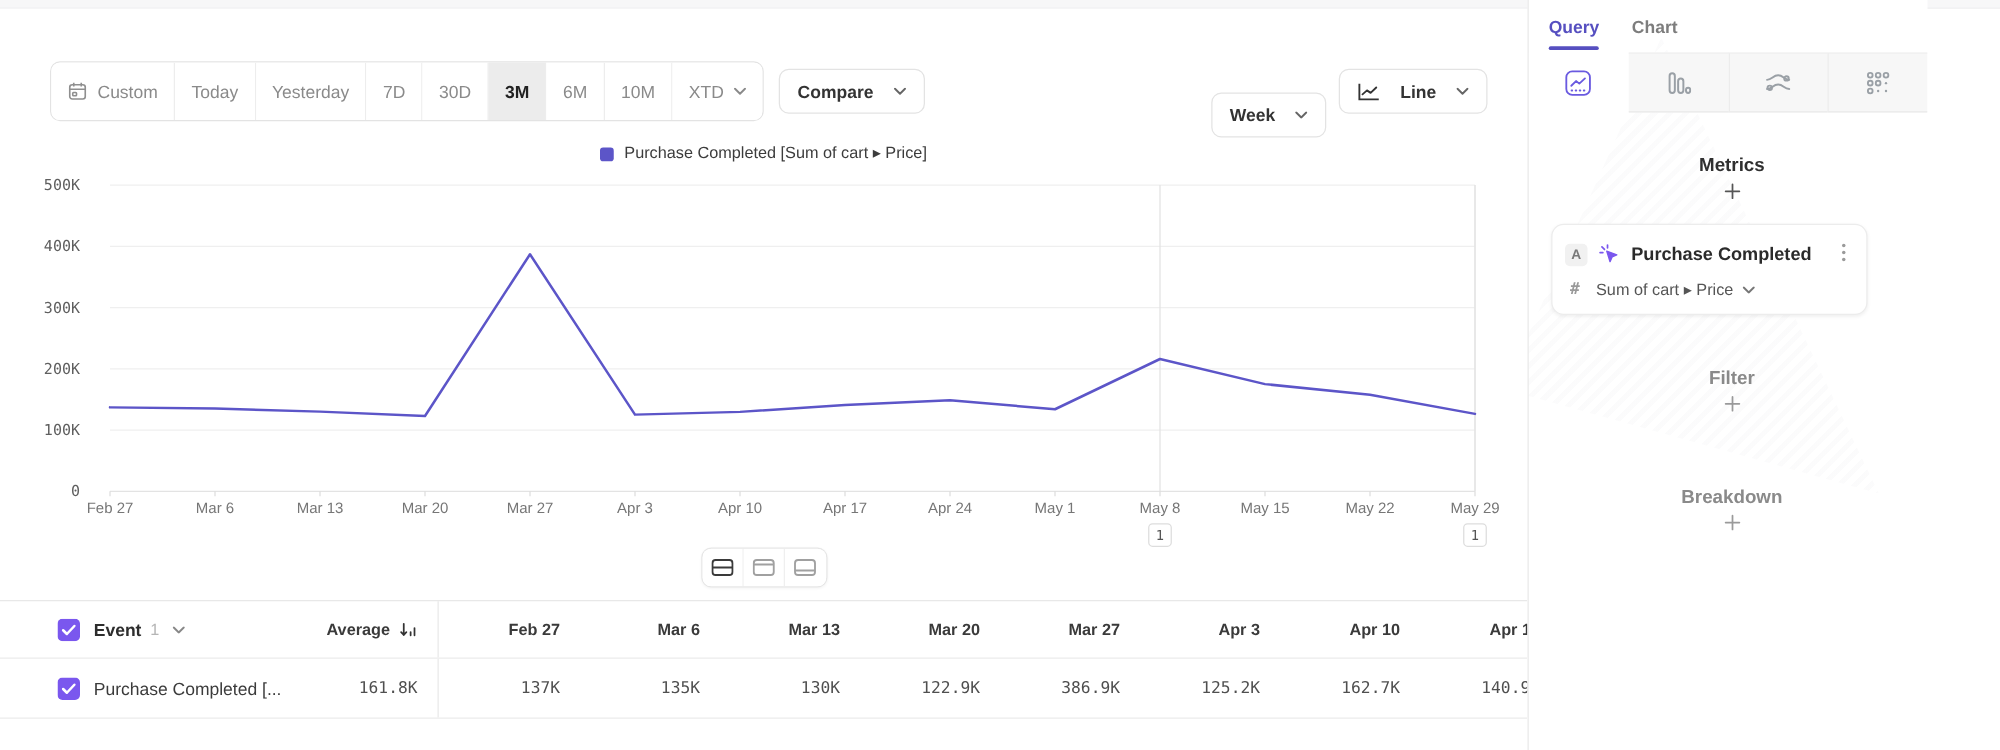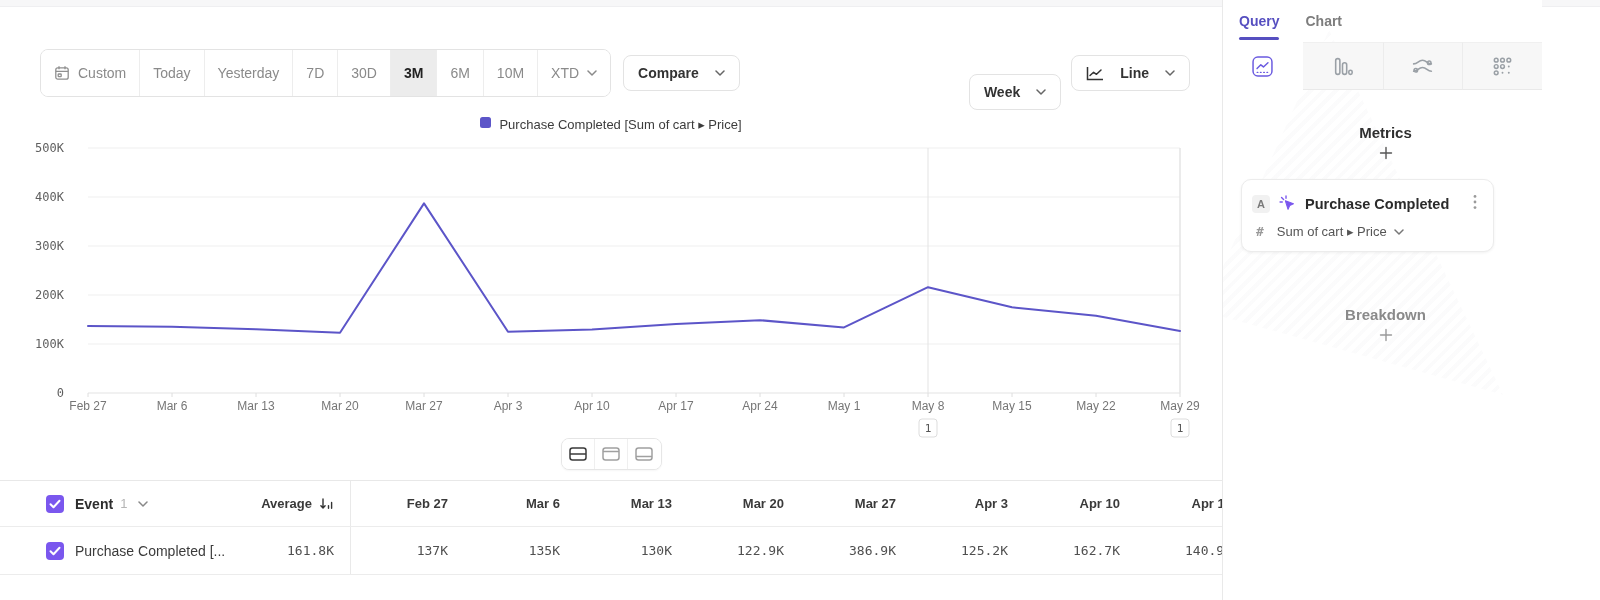--- a/index.html
+++ b/index.html
@@ -19,21 +19,21 @@
   .seg.active { background:#ececec; color:#222; font-weight:700; }
   .btn { display:flex; align-items:center; gap:16px; height:36px; padding:0 14px; border:1px solid #e3e3e3; border-radius:8px;
     background:#fff; font:600 14px "Liberation Sans", sans-serif; color:#333; cursor:pointer; white-space:nowrap; }
   .btn.compare { margin-left:12px; }
   .btn.week { margin-left:auto;margin-top:37px; }
   .btn.linebtn { margin-left:10px; }
   .chev { color:#666; flex:0 0 auto; }
 
   
   .legend { position:absolute; top:107px; left:0; width:1222px; text-align:center; }
-  .legend-inner { display:inline-flex; align-items:flex-start; gap:8px; font:13px "Liberation Sans", sans-serif; color:#3c3c3c; }
+  .legend-inner { display:inline-flex; align-items:flex-end; gap:8px; font:13px "Liberation Sans", sans-serif; color:#3c3c3c; }
   .legend-swatch { width:11px; height:11px; border-radius:2.5px; }
 
   
   .chart-wrap { position:absolute; top:135px; left:0; width:1222px; height:300px; }
   .chart-wrap svg { display:block; }
   .ylab { font:12px "DejaVu Sans Mono", monospace; fill:#5f5f5f; }
   .xlab { font:12px "Liberation Sans", sans-serif; fill:#767676; }
   .badge-txt { font:11px "DejaVu Sans Mono", monospace; fill:#555; }
 
   
@@ -383,20 +383,30 @@
           <span class="mc-agg">
             <span>Sum of cart ▸ Price</span>
             <svg class="chev" width="10" height="6" viewBox="0 0 10 6" fill="none">
                 <path d="M1 1l4 4 4-4" stroke="#777" stroke-width="1.5" stroke-linecap="round" stroke-linejoin="round"></path>
               </svg>
           </span>
         </div>
       </div>
     </div>
 
+    <div class="sec-filter">
+      <div class="sec-head">
+        <span class="sec-title muted">Filter</span>
+        <button class="plus-btn muted">
+          <svg width="16" height="16" viewBox="0 0 16 16" fill="none" stroke="currentColor" stroke-width="1.4" stroke-linecap="round">
+              <path d="M8 2.5v11M2.5 8h11"></path>
+            </svg>
+        </button>
+      </div>
+    </div>
 
     <div class="sec-breakdown">
       <div class="sec-head">
         <span class="sec-title muted">Breakdown</span>
         <button class="plus-btn muted">
           <svg width="16" height="16" viewBox="0 0 16 16" fill="none" stroke="currentColor" stroke-width="1.4" stroke-linecap="round">
               <path d="M8 2.5v11M2.5 8h11"></path>
             </svg>
         </button>
       </div>

